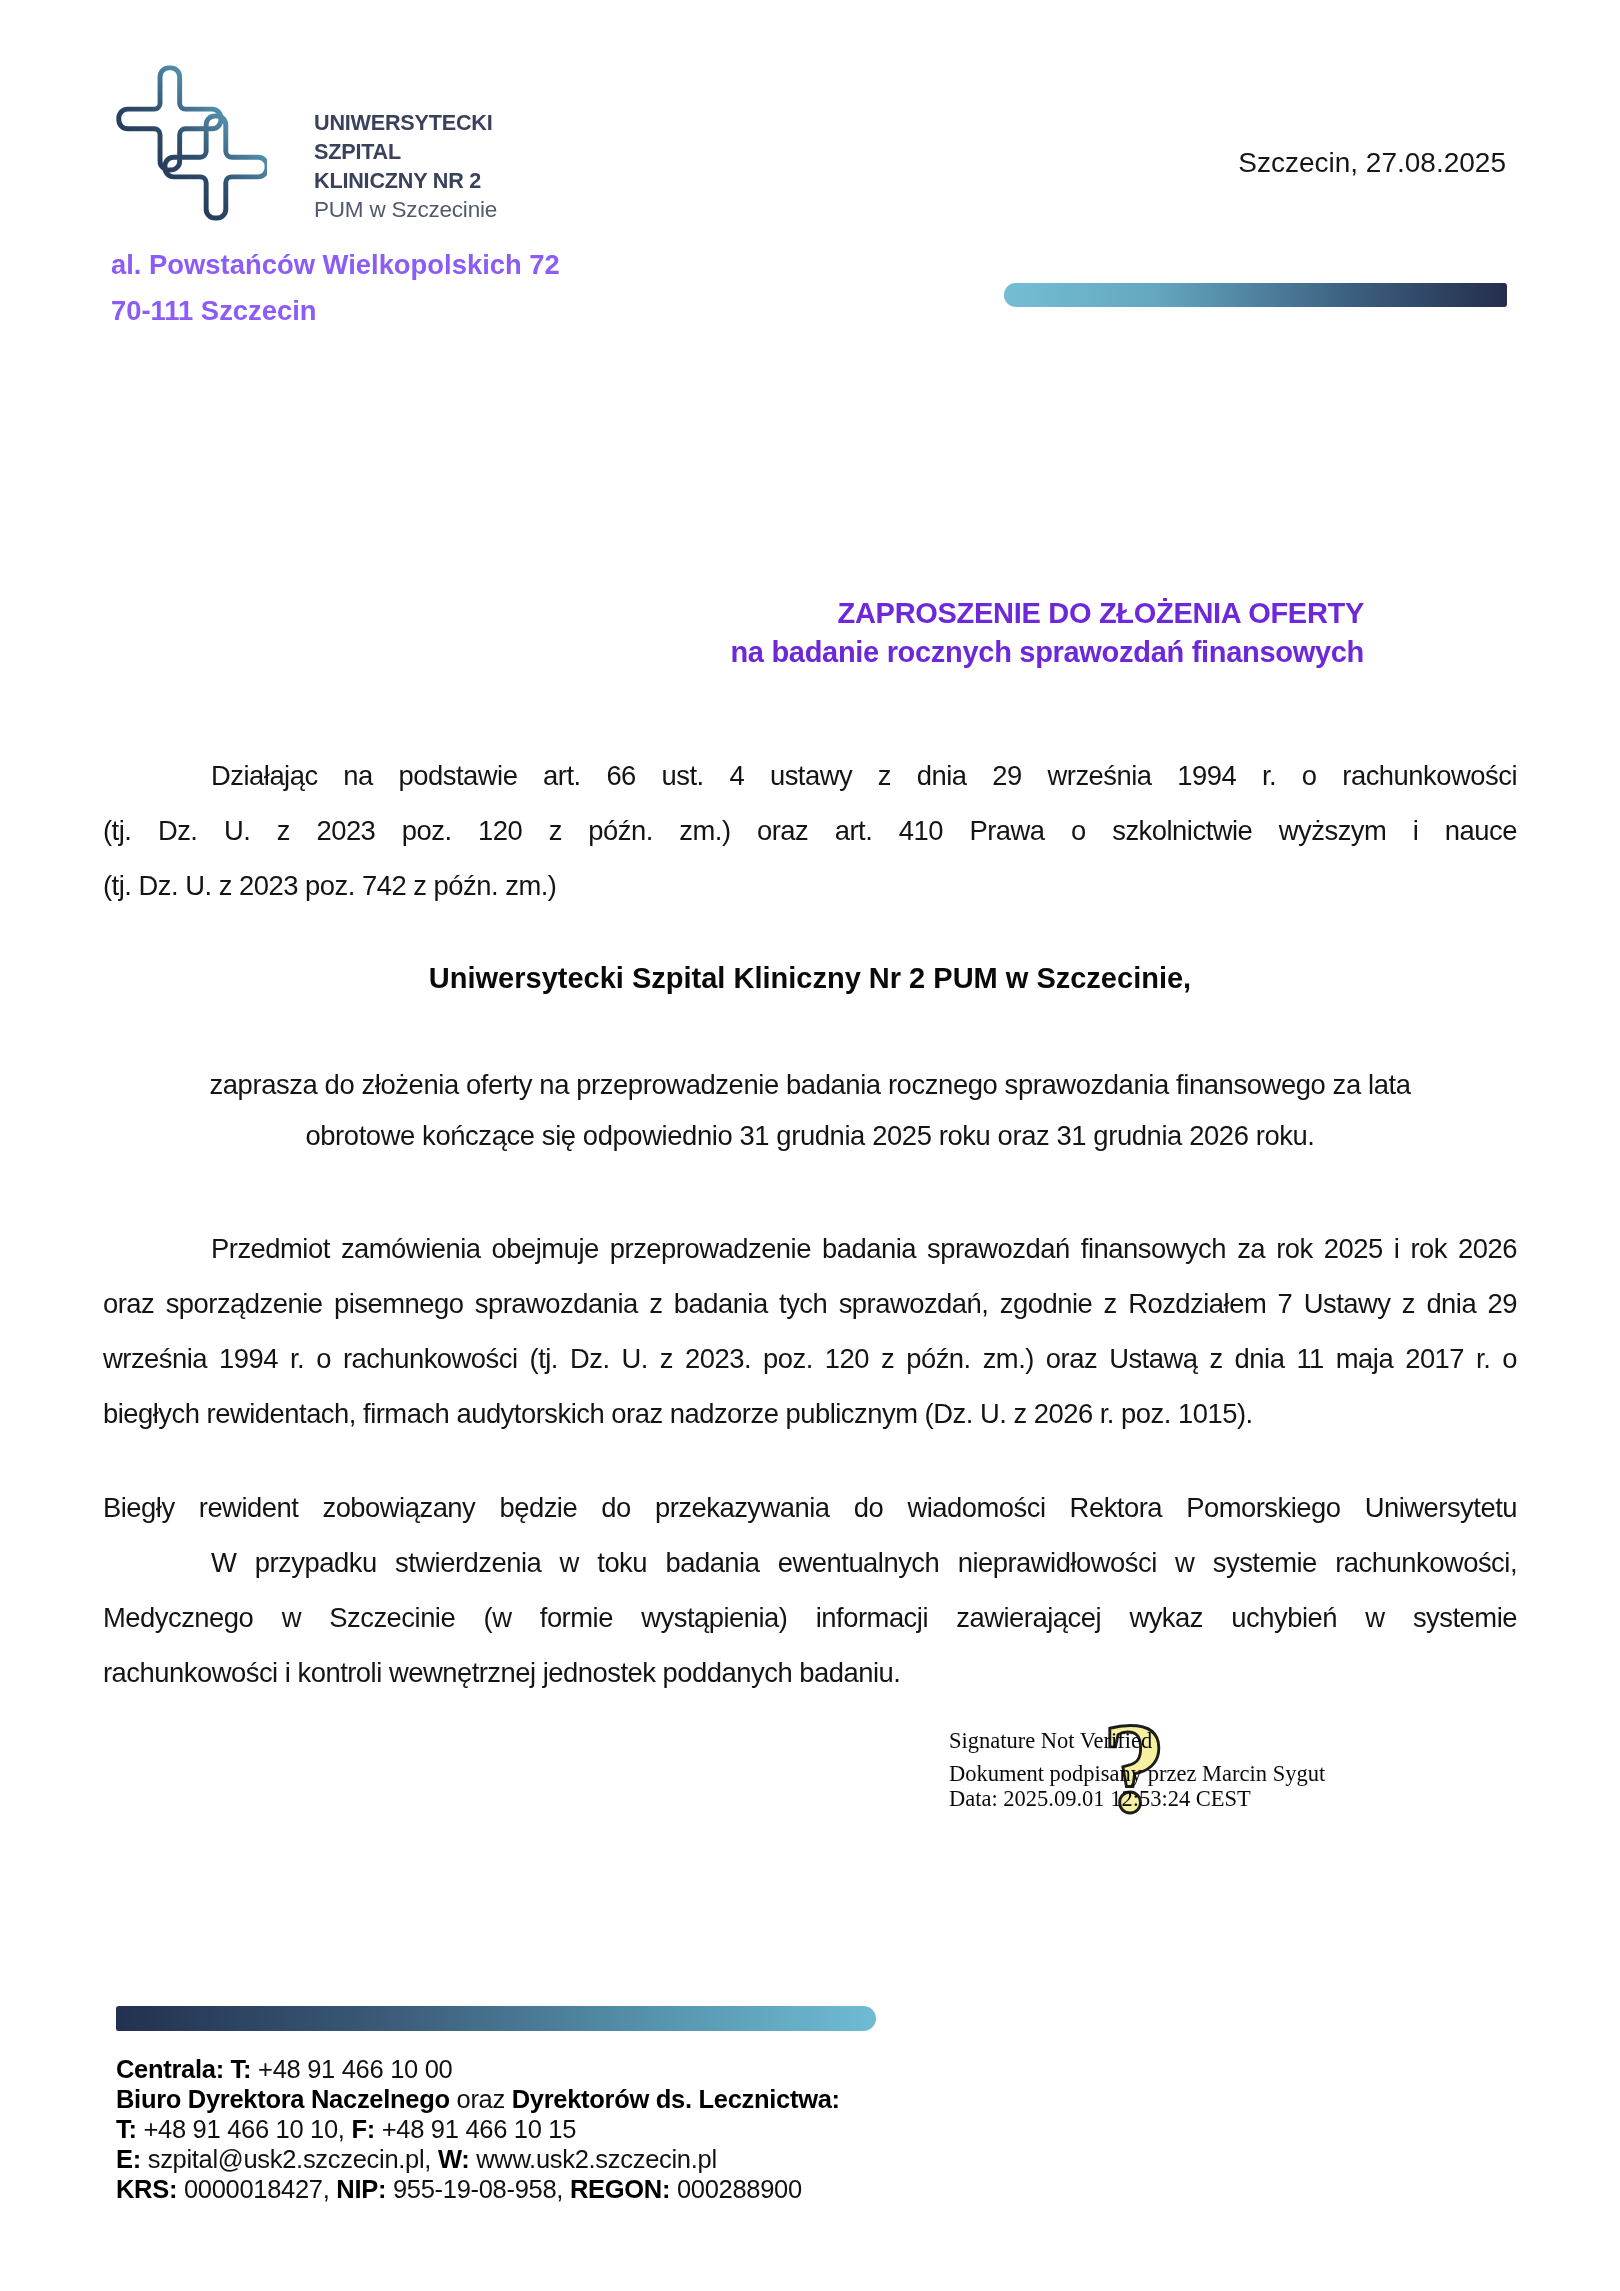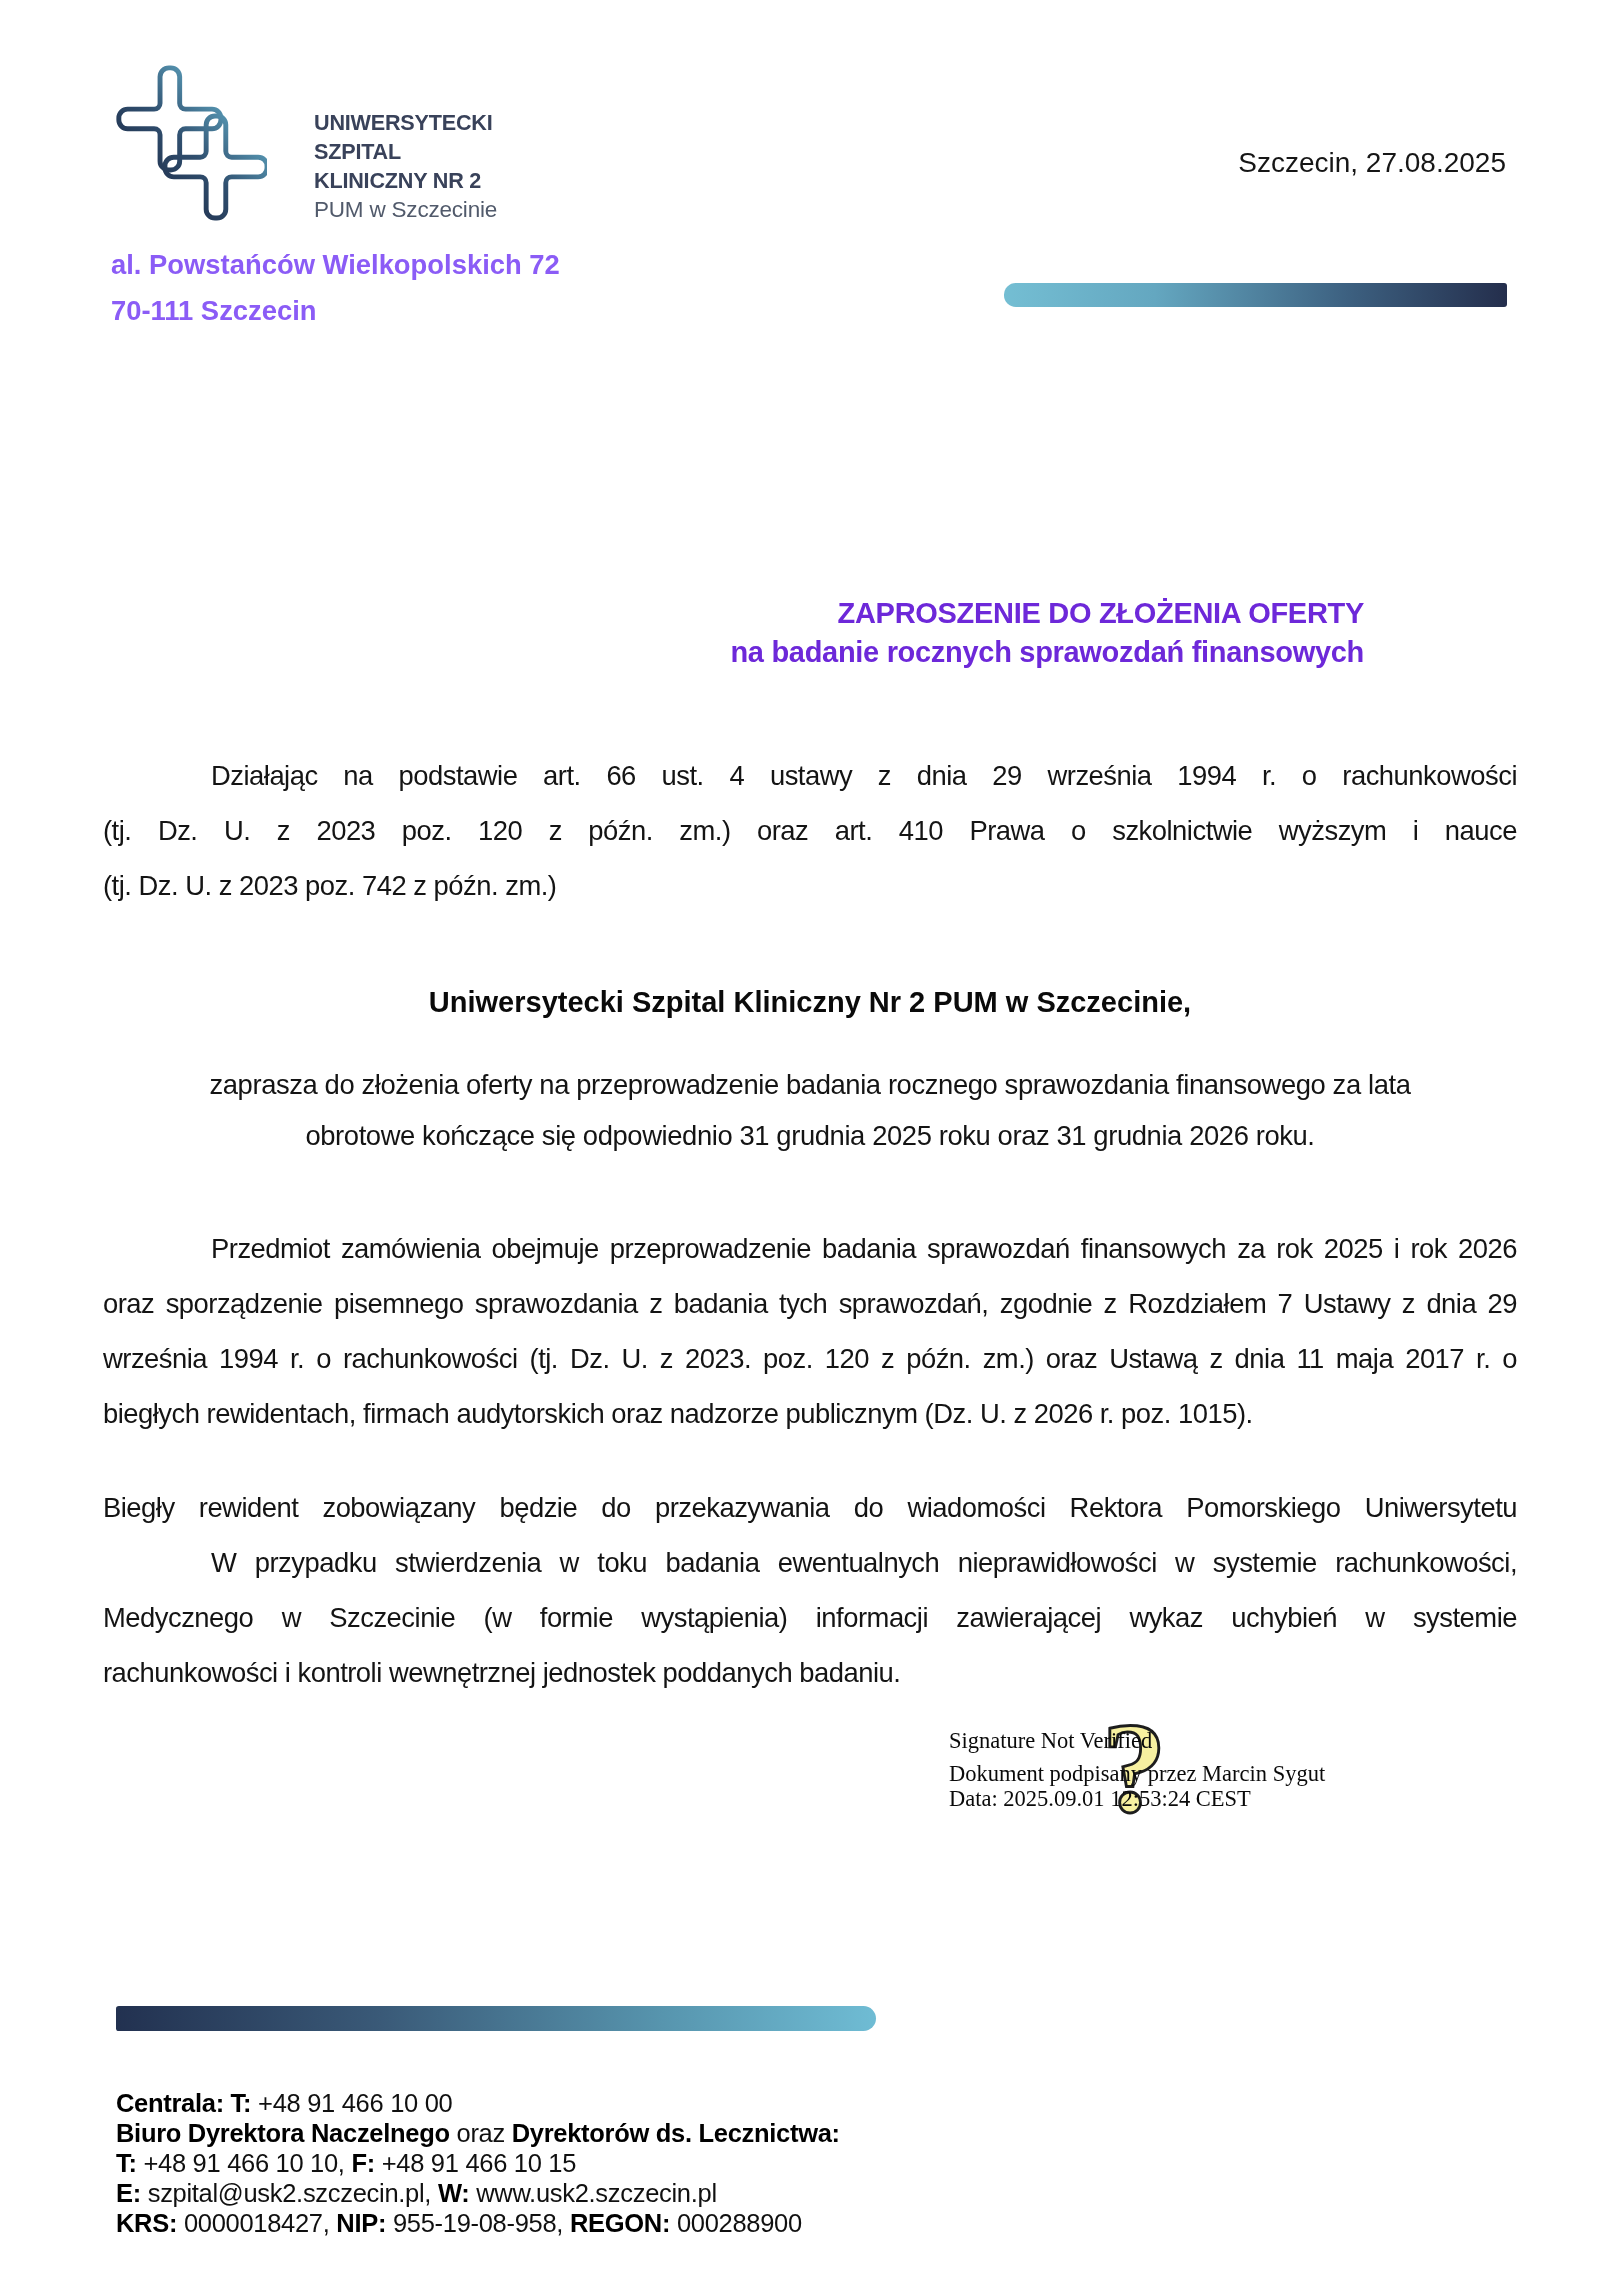--- a/index.html
+++ b/index.html
@@ -26,37 +26,37 @@
   
   .title{position:absolute;left:0;top:594px;width:1364px;text-align:right;
     font-weight:bold;font-size:29px;line-height:39px;letter-spacing:-0.3px;color:#6d28d9;}
   
   .para{position:absolute;left:103px;width:1414px;font-size:27.4px;
     letter-spacing:-0.5px;color:#141414;}
   .para .jline{line-height:55px;text-align:justify;text-align-last:justify;}
   .para .jline.last{text-align-last:left;}
   .para .jline.indent{padding-left:108px;}
   .center-line{position:absolute;left:0;width:1620px;text-align:center;
-    font-size:29px;color:#0a0a0a;margin-top:24px;}
+    font-size:29px;color:#0a0a0a;}
   .center-para{position:absolute;left:103px;width:1414px;text-align:center;
     font-size:27.4px;line-height:51px;letter-spacing:-0.4px;color:#141414;}
   
   .qmark{position:absolute;left:1102px;top:1717px;z-index:1;
     font-family:"Liberation Serif",serif;font-weight:bold;
     font-size:129px;line-height:102px;color:#f7f0a0;
     -webkit-text-stroke:2.9px #1d1d1d;}
   .signature{position:absolute;left:949px;top:1729px;z-index:2;
     font-family:"Liberation Serif",serif;font-size:22.5px;line-height:24.5px;color:#0a0a0a;}
   .signature .s1{margin-bottom:8.8px;}
   
   .bar-bottom{position:absolute;left:116px;top:2006px;width:760px;height:24.5px;
     border-radius:2.9px 12.7px 12.7px 2.9px;
     background:linear-gradient(90deg,#223150 0%,#3a5a78 35%,#5795ae 72%,#6fbcd4 100%);}
   .footer{position:absolute;left:116px;top:2054px;font-size:25.5px;
-    line-height:30px;letter-spacing:-0.3px;color:#101010;margin-top:34px;}
+    line-height:30px;letter-spacing:-0.3px;color:#101010;}
   .footer b{font-weight:bold;color:#000;}
 </style>
 </head>
 <body>
 
 <div class="page">
 
   <svg class="logo-svg" width="157" height="162" viewBox="0 0 160 165">
     <defs>
       <linearGradient id="gcross" gradientUnits="userSpaceOnUse" x1="9" y1="111" x2="113" y2="7">

